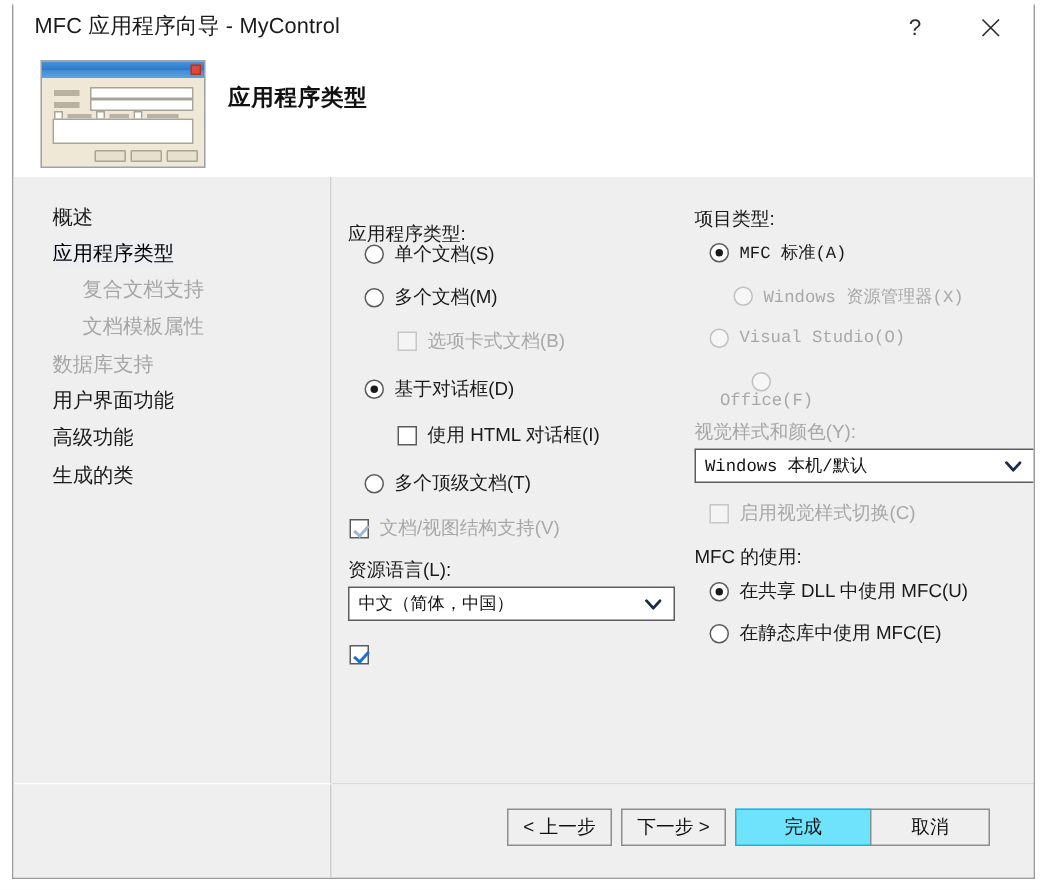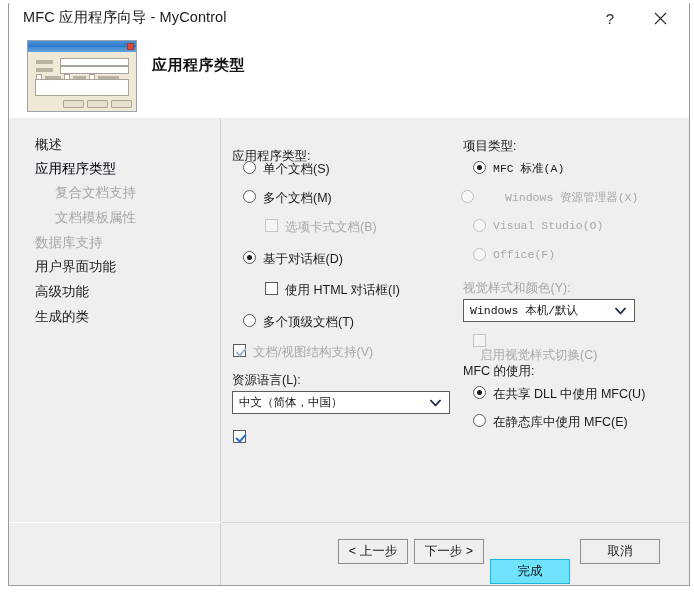--- a/index.html
+++ b/index.html
@@ -132,21 +132,21 @@
 
   
   .grp-label {
     position: absolute;
     font-size: 12.5px; color: #1a1a1a; white-space: nowrap;
   }
   .grp-label.disabled { color: #a6a6a6; }
 
   .opt {
     position: absolute;
-    display: flex; align-items: flex-start;
+    display: flex; align-items: center;
     font-size: 12.5px; color: #1a1a1a;
     white-space: nowrap;
   }
   .opt.disabled { color: #a8a8a8; }
   .opt .lbl { margin-left: 7px; }
   .opt .lbl.mono { font-family: "Liberation Mono","DejaVu Sans Mono",monospace; font-size: 11.5px; }
 
   .radio {
     width: 13px; height: 13px; border-radius: 50%;
     border: 1px solid #5a5a5a; background: #ffffff;
@@ -336,45 +336,45 @@
         <span class="check checked"></span>
       </div>
 
       <div class="grp-label" style="left:242px; top:20px;">项目类型:</div>
 
       <div class="opt" style="left:252px; top:43px;">
         <span class="radio checked"></span>
         <span class="lbl mono">MFC 标准(A)</span>
       </div>
 
-      <div class="opt disabled" style="left:240px; top:72px;gap:24px;">
+      <div class="opt disabled" style="left:268px; top:72px;">
         <span class="radio disabled"></span>
         <span class="lbl mono">Windows 资源管理器(X)</span>
       </div>
 
       <div class="opt disabled" style="left:252px; top:101px;">
         <span class="radio disabled"></span>
         <span class="lbl mono">Visual Studio(O)</span>
       </div>
 
-      <div class="opt disabled" style="left:252px; top:130px;">
+      <div class="opt disabled" style="left:252px; top:130px;flex-direction:column;">
         <span class="radio disabled"></span>
         <span class="lbl mono">Office(F)</span>
       </div>
 
       <div class="grp-label disabled" style="left:242px; top:162px;">视觉样式和颜色(Y):</div>
 
-      <div class="combo" style="left:242px; top:181px; width:172px;">
+      <div class="combo" style="left:242px; top:181px; width:227px;">
         <span class="val">Windows 本机/默认</span>
         <svg class="arrow" viewBox="0 0 11 7">
           <path d="M1 1 L5.5 6 L10 1" stroke="#1a2b4a" stroke-width="1.8" fill="none" stroke-linecap="square"></path>
         </svg>
       </div>
 
-      <div class="opt disabled" style="left:252px; top:216px;flex-direction:column;">
+      <div class="opt disabled" style="left:252px; top:216px;">
         <span class="check disabled"></span>
         <span class="lbl">启用视觉样式切换(C)</span>
       </div>
 
       <div class="grp-label" style="left:242px; top:245px;">MFC 的使用:</div>
 
       <div class="opt" style="left:252px; top:268px;">
         <span class="radio checked"></span>
         <span class="lbl">在共享 DLL 中使用 MFC(U)</span>
       </div>
@@ -388,17 +388,17 @@
   </div>
 
   <div id="hdivider"></div>
 
   <div id="footer">
     <div id="footer-left"></div>
     <div id="footer-vdiv"></div>
 
     <div class="btn" style="left:405px; width:70px;">下一步 &gt;</div>
     <div class="btn" style="left:329px; width:70px;">&lt; 上一步</div>
-    <div class="btn primary" style="left:481px; width:80px;margin-top:20px;">完成</div>
+    <div class="btn primary" style="left:481px; width:91px;">完成</div>
     <div class="btn" style="left:571px; width:80px;">取消</div>
   </div>
 
 </div>
 
 </body></html>

